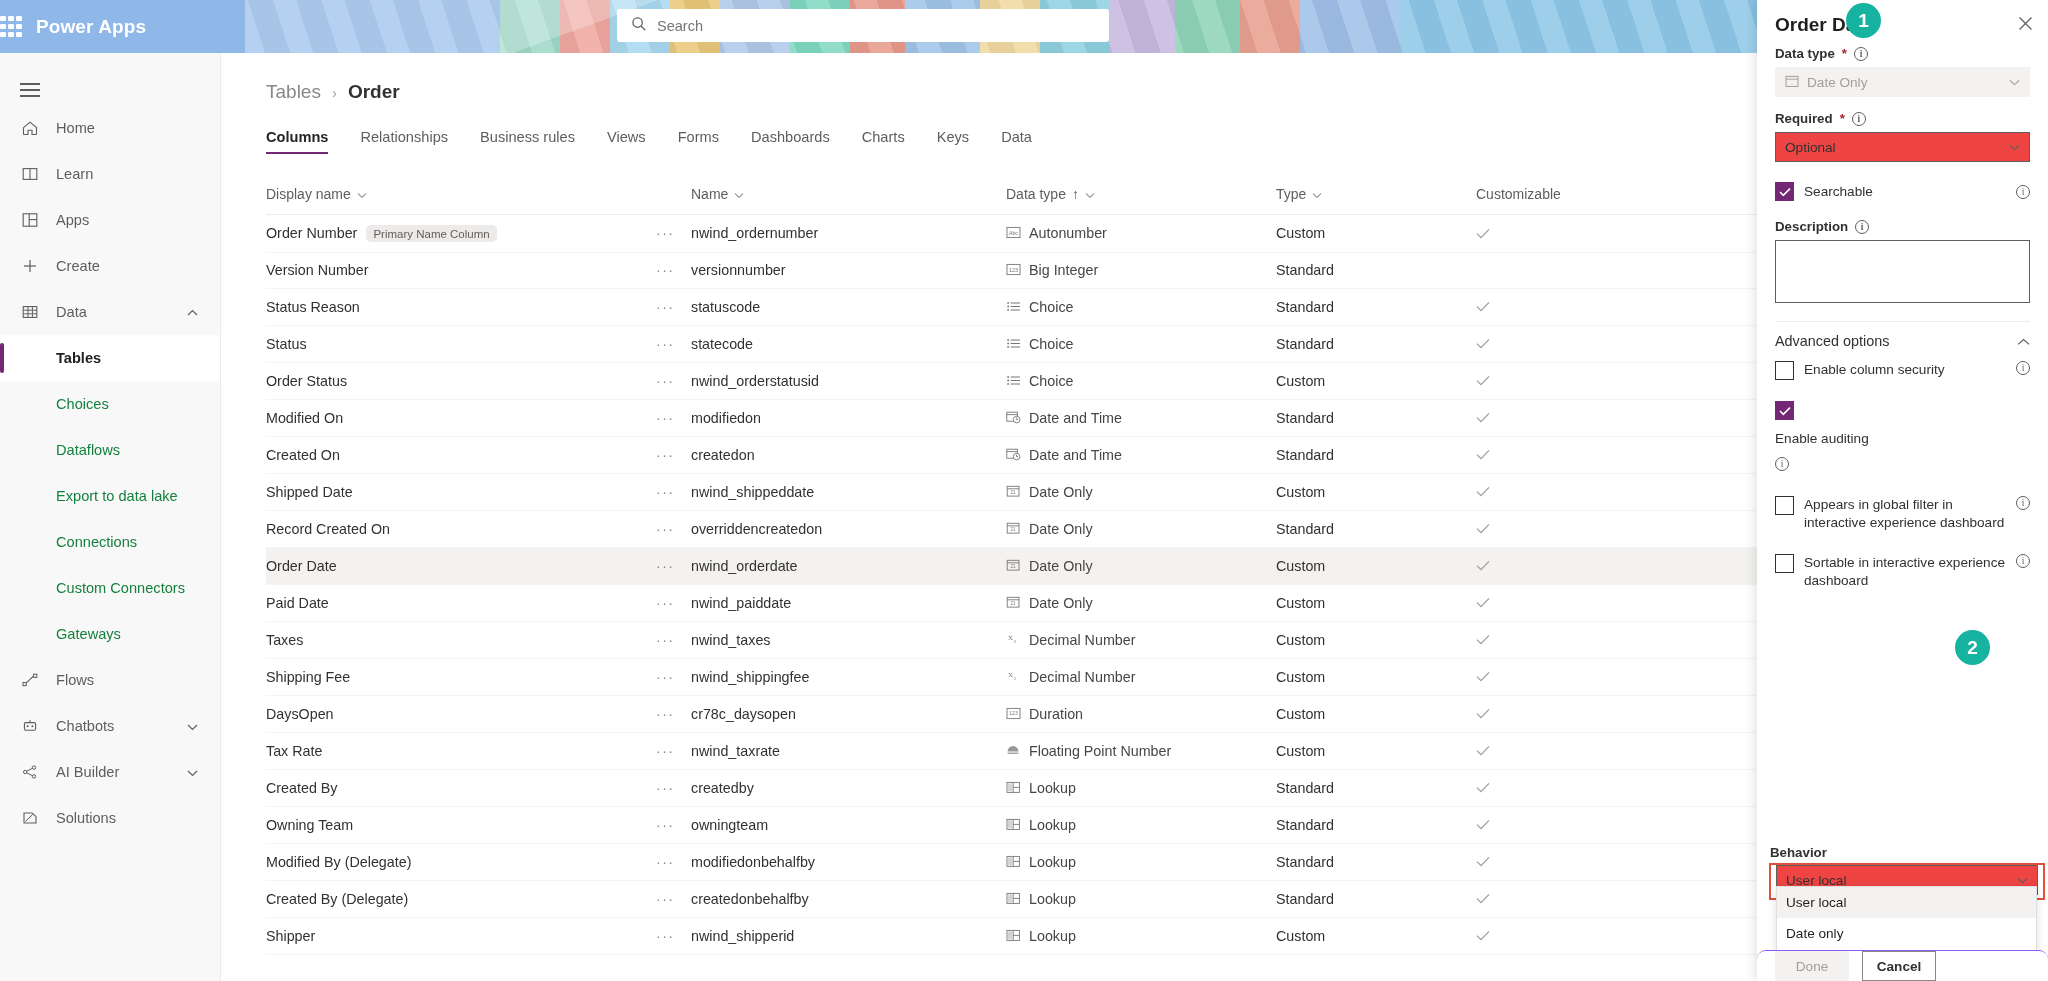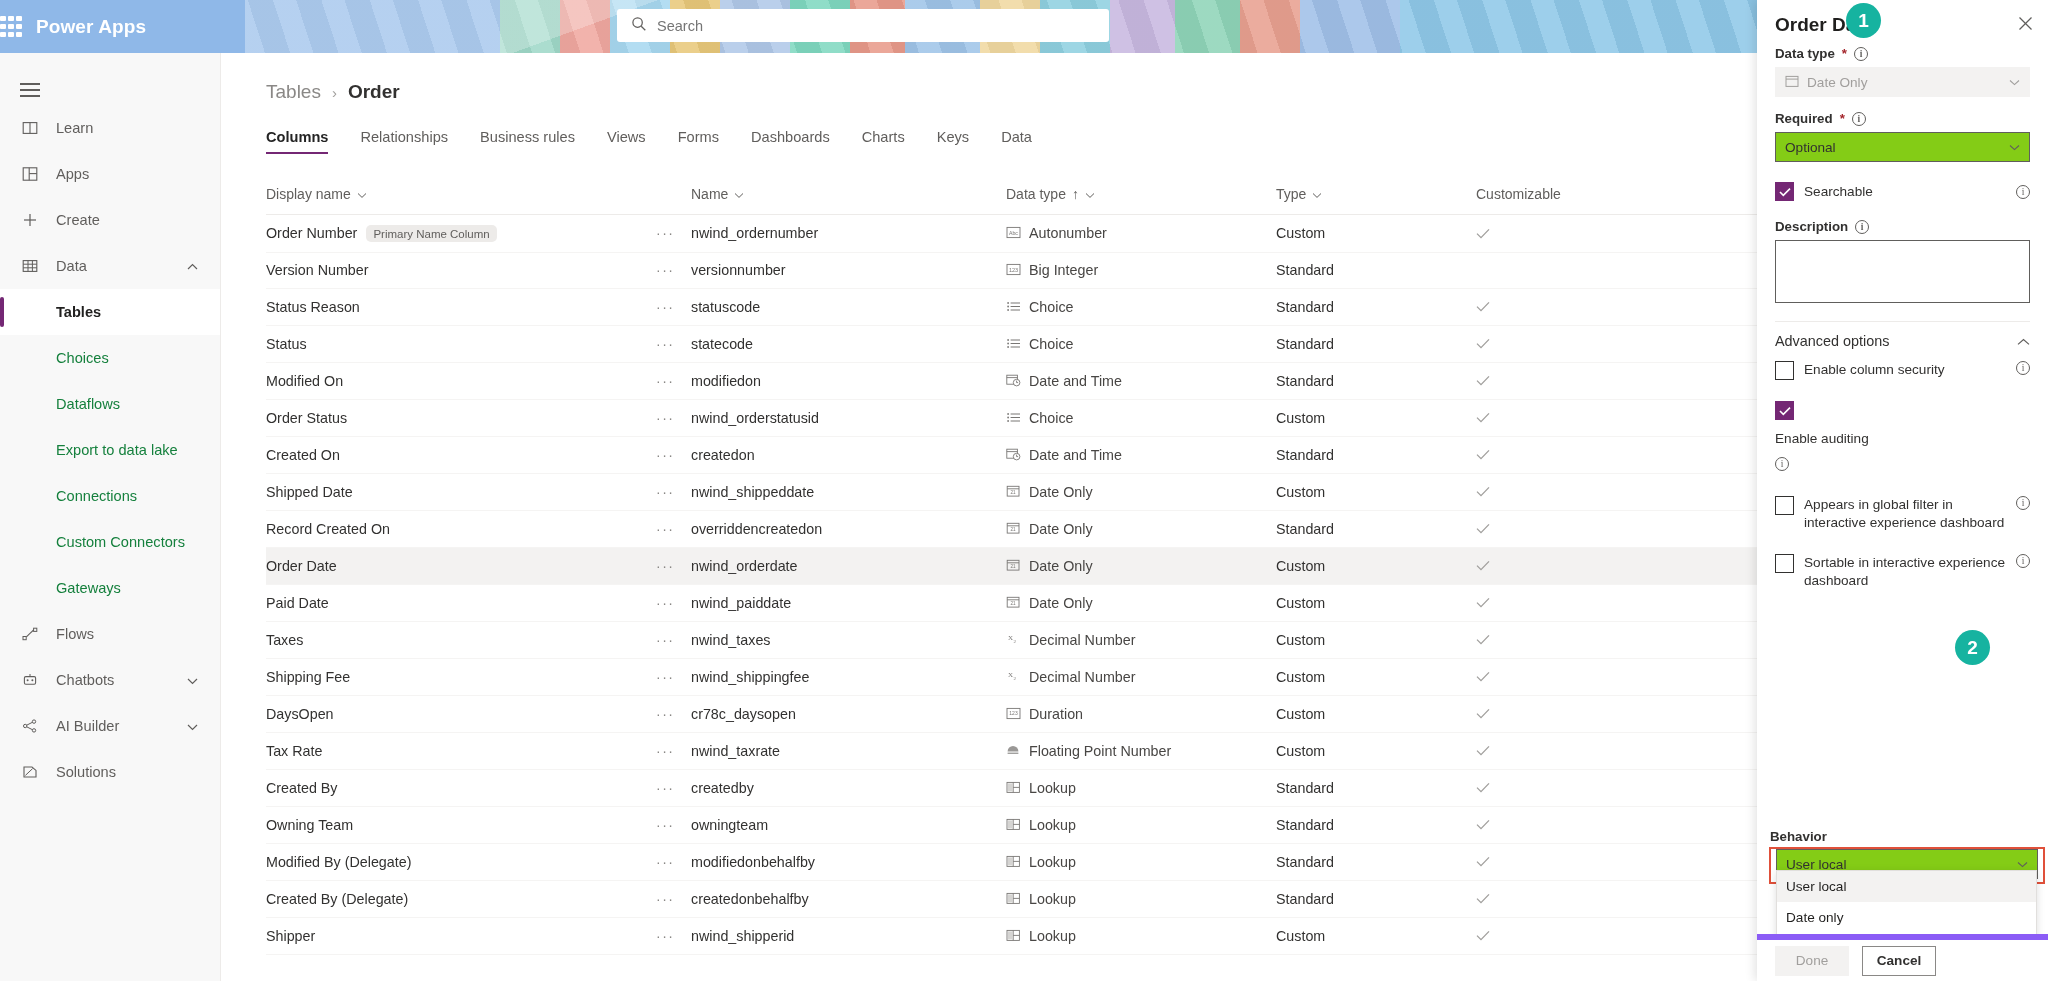--- a/index.html
+++ b/index.html
@@ -140,21 +140,21 @@
     display: flex; flex-direction: column; z-index: 20;
   }
   .panel-head { display: flex; align-items: center; padding: 14px 14px 10px 18px; }
   .panel-title { font-size: 19px; font-weight: 700; color: #201f1e; flex: 1; }
   .closex { color: #605e5c; font-size: 20px; cursor: pointer; line-height: 1; }
   .panel-body { flex: 1; padding: 0 18px; overflow: hidden; position: relative; }
   .flabel { font-size: 13.3px; font-weight: 700; color: #323130; display: flex; align-items: center; gap: 7px; margin-bottom: 6px; }
   .req { color: #a4262c; font-weight: 700; }
   .fld {
     height: 30px; border: 1px solid #605e5c; display: flex; align-items: center;
-    padding: 0 9px; font-size: 13.6px; color: #323130; background: #84cc16; cursor: pointer;
+    padding: 0 9px; font-size: 13.6px; color: #323130; background: #ef4444; cursor: pointer;
     justify-content: space-between;
   }
   .fld.disabled { background: #f3f2f1; border-color: transparent; color: #a19f9d; }
   .fld .left { display: flex; align-items: center; gap: 8px; }
   .chev-d { color: #605e5c; font-size: 11px; }
   .grp { margin-bottom: 14px; }
   .cbrow { display: flex; align-items: flex-start; gap: 10px; padding: 6px 0; }
   .cb { width: 19px; height: 19px; border: 1.4px solid #323130; flex: none; background: #fff; cursor: pointer;
         display: flex; align-items: center; justify-content: center; }
   .cb.on { background: #742774; border-color: #742774; color: #fff; font-size: 12px; }
@@ -170,22 +170,22 @@
   .advhdr { display: flex; align-items: center; justify-content: space-between; padding: 11px 0 6px 0; cursor: pointer; }
   .advhdr span { font-size: 14.4px; color: #323130; }
 
   .behavior-wrap { position: absolute; left: 12px; right: 3px; bottom: 50px; }
   .behavior-box { border: 2.5px solid #e0503a; padding: 0 5px 3px 5px; position: relative; }
   .behavior-lbl { font-size: 13.3px; font-weight: 700; color: #323130; padding: 0 0 3px 1px; }
   .dropdown-list { background: #fff; border: 1px solid #e1dfdd; box-shadow: 0 2px 8px rgba(0,0,0,.13); }
   .dd-item { height: 31px; display: flex; align-items: center; padding: 0 9px; font-size: 13.6px; color: #201f1e; cursor: pointer; }
   .dd-item.sel { background: #f3f2f1; }
   .panel-foot {
-    height: 47px; display: flex; align-items: center; gap: 13px; padding-left: 18px;
-    border-top: 6px solid #8b5cf6; background: #fff;
+    height: 31px; display: flex; align-items: center; gap: 13px; padding-left: 18px;
+    border-top: 1px solid #8b5cf6; background: #fff; border-radius: 9px;
   }
   .btn { height: 30px; min-width: 74px; font-size: 13.6px; cursor: pointer;
     display: flex; align-items: center; justify-content: center; font-family: "Liberation Sans", sans-serif; }
   .btn.primary-dis { background: #f3f2f1; color: #a19f9d; border: none; }
   .btn.secondary { background: #fff; border: 1px solid #8a8886; color: #323130; font-weight: 700; }
 
   .badge {
     position: absolute; width: 35px; height: 35px; border-radius: 50%;
     background: #16b3a0; color: #fff; font-size: 19px; font-weight: 700;
     display: flex; align-items: center; justify-content: center; z-index: 40;
@@ -235,20 +235,28 @@
         <b>CBTrial</b>
       </span>
     </div>
   </div>
 
   <div class="leftnav">
     <div class="hamburger">
         <i></i>
       </div>
 
+    <div class="navitem">
+      <span class="ico">
+        <svg width="18" height="18" viewBox="0 0 18 18">
+            <path d="M2.5 8.6 9 3.2l6.5 5.4V15a.5.5 0 0 1-.5.5h-4v-4.3h-4V15.5H3a.5.5 0 0 1-.5-.5z" fill="none" stroke="#605e5c" stroke-width="1.1"></path>
+          </svg>
+      </span>
+      <span>Home</span>
+    </div>
 
     <div class="navitem">
       <span class="ico">
         <svg width="18" height="18" viewBox="0 0 18 18">
             <rect x="2.2" y="3.6" width="13.6" height="10.8" fill="none" stroke="#605e5c" stroke-width="1.1"></rect>
             <line x1="9" y1="3.6" x2="9" y2="14.4" stroke="#605e5c" stroke-width="1.1"></line>
           </svg>
       </span>
       <span>Learn</span>
     </div>
@@ -518,57 +526,57 @@
                     </svg></span>
                   <span>Choice</span>
                 </span>
               </td>
               <td class="muted">Standard</td>
               <td><span class="check"><svg width="14" height="11" viewBox="0 0 14 11">
                     <polyline points="1,5.6 5,9.6 13,1.4" fill="none" stroke="#a19f9d" stroke-width="1.3"></polyline>
                   </svg></span></td>
             </tr>
             <tr class="row">
-              <td><span>Modified On</span></td>
-              <td><span class="dots">···</span></td>
-              <td class="muted">modifiedon</td>
-              <td>
-                <span class="dtcell">
-                  <span class="dtype-ico"><svg width="15" height="13" viewBox="0 0 15 13">
-                      <rect x="0.8" y="1.2" width="10.6" height="9" fill="none" stroke="#797775" stroke-width=".9"></rect>
-                      <line x1="0.8" y1="3.6" x2="11.4" y2="3.6" stroke="#797775" stroke-width=".9"></line>
-                      <circle cx="10.6" cy="8.6" r="3.3" fill="#fff" stroke="#797775" stroke-width=".9"></circle>
-                      <polyline points="10.6,6.6 10.6,8.6 12.1,8.6" fill="none" stroke="#797775" stroke-width=".9"></polyline>
-                    </svg></span>
-                  <span>Date and Time</span>
-                </span>
-              </td>
-              <td class="muted">Standard</td>
-              <td><span class="check"><svg width="14" height="11" viewBox="0 0 14 11">
-                    <polyline points="1,5.6 5,9.6 13,1.4" fill="none" stroke="#a19f9d" stroke-width="1.3"></polyline>
-                  </svg></span></td>
-            </tr>
-            <tr class="row">
               <td><span>Order Status</span></td>
               <td><span class="dots">···</span></td>
               <td class="muted">nwind_orderstatusid</td>
               <td>
                 <span class="dtcell">
                   <span class="dtype-ico"><svg width="15" height="13" viewBox="0 0 15 13">
                       <circle cx="2.1" cy="3" r=".9" fill="#797775"></circle>
                       <circle cx="2.1" cy="6.5" r=".9" fill="#797775"></circle>
                       <circle cx="2.1" cy="10" r=".9" fill="#797775"></circle>
                       <line x1="4.6" y1="3" x2="14" y2="3" stroke="#797775" stroke-width="1"></line>
                       <line x1="4.6" y1="6.5" x2="14" y2="6.5" stroke="#797775" stroke-width="1"></line>
                       <line x1="4.6" y1="10" x2="14" y2="10" stroke="#797775" stroke-width="1"></line>
                     </svg></span>
                   <span>Choice</span>
                 </span>
               </td>
               <td class="muted">Custom</td>
+              <td><span class="check"><svg width="14" height="11" viewBox="0 0 14 11">
+                    <polyline points="1,5.6 5,9.6 13,1.4" fill="none" stroke="#a19f9d" stroke-width="1.3"></polyline>
+                  </svg></span></td>
+            </tr>
+            <tr class="row">
+              <td><span>Modified On</span></td>
+              <td><span class="dots">···</span></td>
+              <td class="muted">modifiedon</td>
+              <td>
+                <span class="dtcell">
+                  <span class="dtype-ico"><svg width="15" height="13" viewBox="0 0 15 13">
+                      <rect x="0.8" y="1.2" width="10.6" height="9" fill="none" stroke="#797775" stroke-width=".9"></rect>
+                      <line x1="0.8" y1="3.6" x2="11.4" y2="3.6" stroke="#797775" stroke-width=".9"></line>
+                      <circle cx="10.6" cy="8.6" r="3.3" fill="#fff" stroke="#797775" stroke-width=".9"></circle>
+                      <polyline points="10.6,6.6 10.6,8.6 12.1,8.6" fill="none" stroke="#797775" stroke-width=".9"></polyline>
+                    </svg></span>
+                  <span>Date and Time</span>
+                </span>
+              </td>
+              <td class="muted">Standard</td>
               <td><span class="check"><svg width="14" height="11" viewBox="0 0 14 11">
                     <polyline points="1,5.6 5,9.6 13,1.4" fill="none" stroke="#a19f9d" stroke-width="1.3"></polyline>
                   </svg></span></td>
             </tr>
             <tr class="row">
               <td><span>Created On</span></td>
               <td><span class="dots">···</span></td>
               <td class="muted">createdon</td>
               <td>
                 <span class="dtcell">

